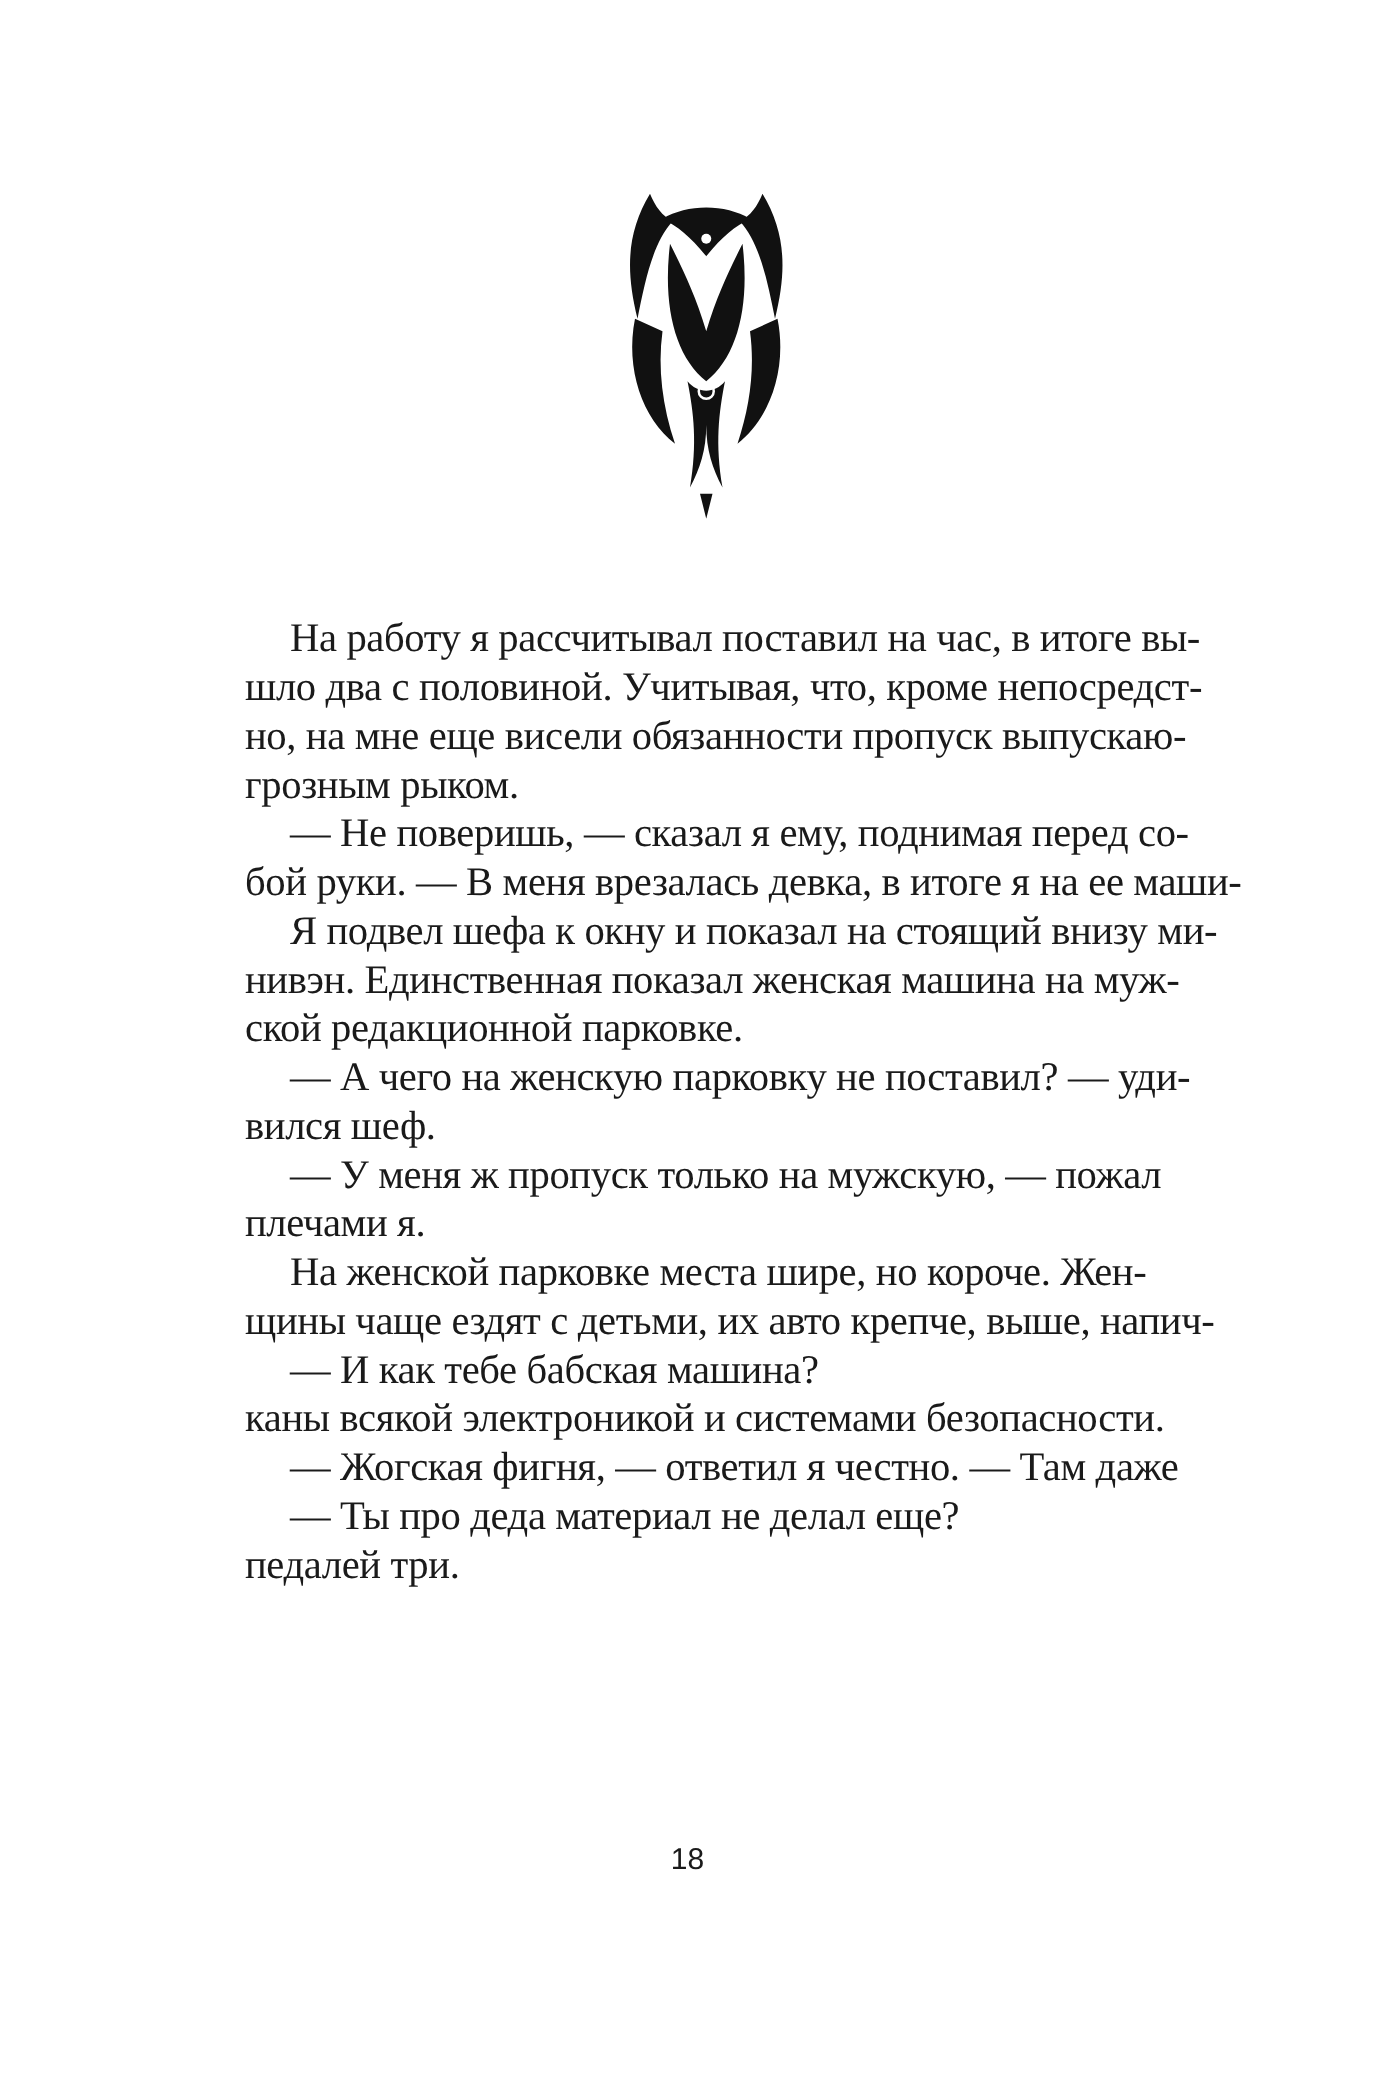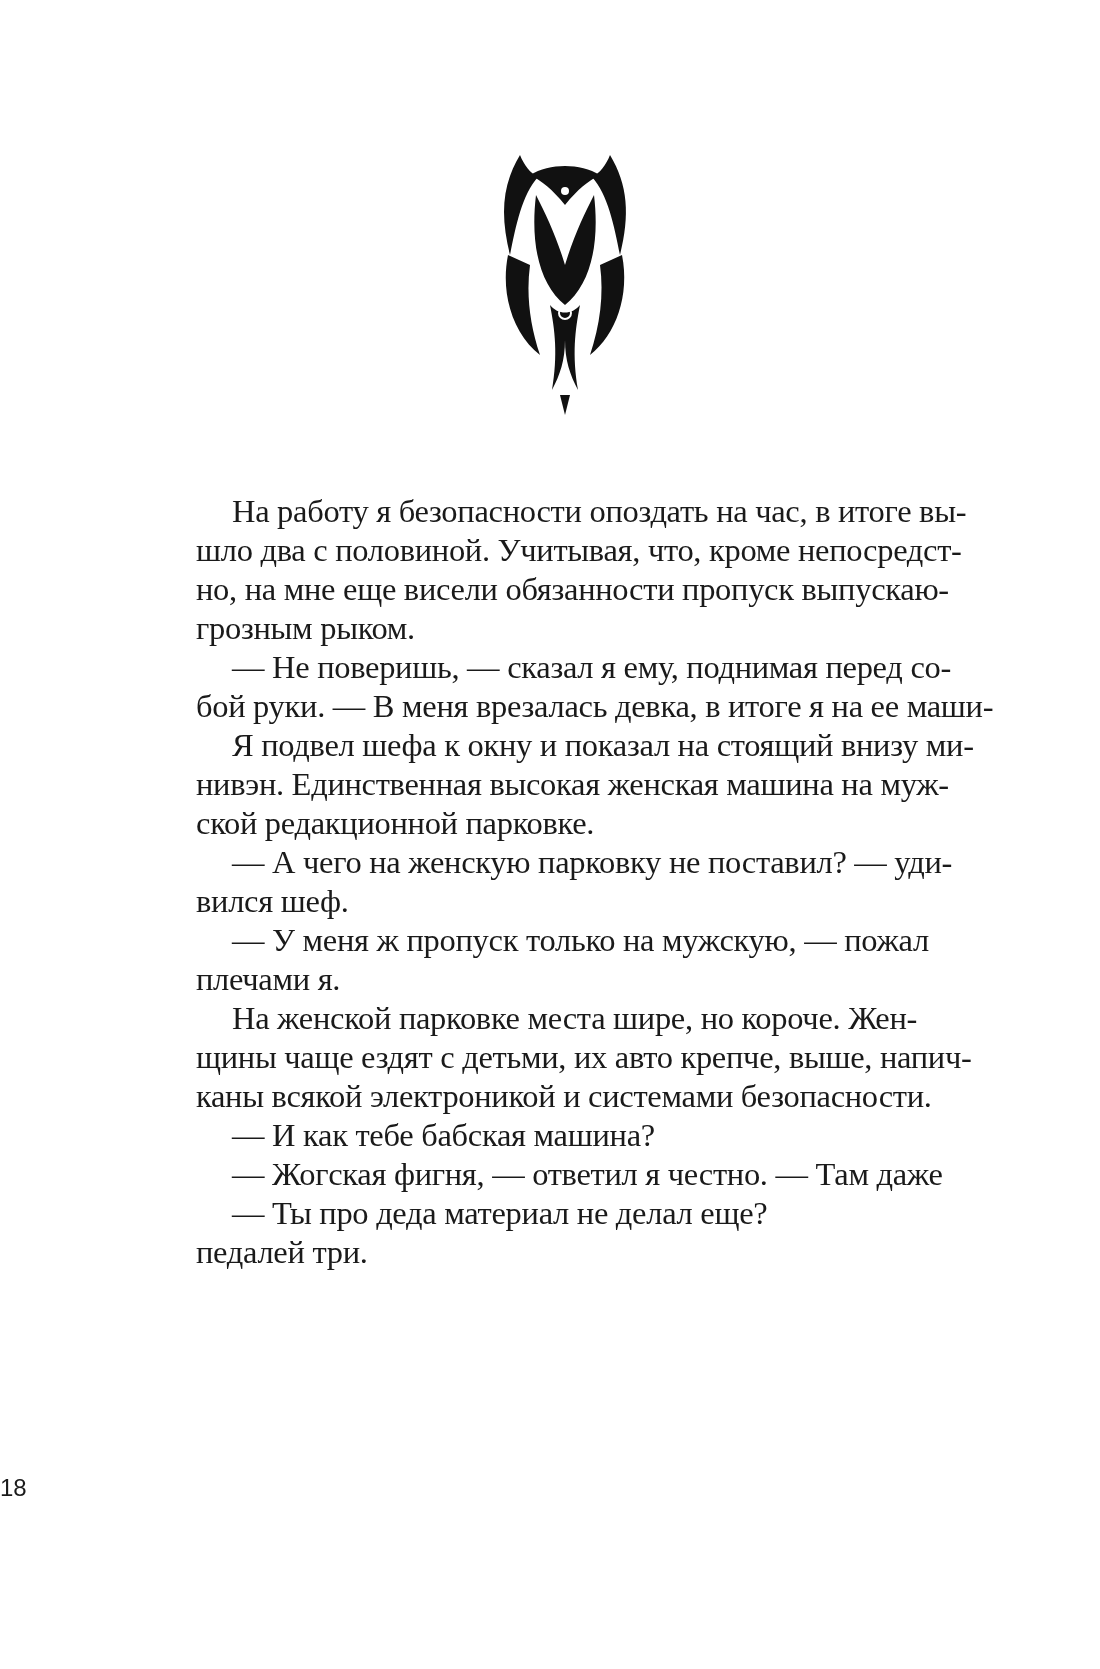--- a/index.html
+++ b/index.html
@@ -7,21 +7,21 @@
   .emblem { position: absolute; left: 500px; top: 155px; width: 130px; height: 260px; }
   .text-block {
     position: absolute; left: 196px; top: 492px; width: 718px;
     font-family: "Liberation Serif", serif; font-size: 32.5px; line-height: 39px;
     color: #1a1a1a; text-align: justify; letter-spacing: -0.3px;
   }
   .line { display: block; white-space: nowrap; text-align-last: justify; text-align: justify; }
   .line.last { text-align-last: left; }
   .line.indent { padding-left: 36px; }
   .page-number {
-    position: absolute; left: 0; width: 1100px; top: 1474px; text-align: left;
+    position: absolute; left: 0; width: 1100px; top: 1474px; text-align: center;
     font-family: "Liberation Sans", sans-serif; font-size: 24px; color: #1a1a1a;
   }
 </style>
 </head>
 <body>
 
 <div class="emblem">
   <svg width="130" height="260" viewBox="0 0 130 260">
     <g fill="#111">
       <path d="M20 0 C 2 30, 0 60, 10 100 C 16 70, 22 40, 38 22 C 30 18, 24 10, 20 0 Z"></path>
@@ -32,35 +32,35 @@
       <path d="M36 40 C 30 90, 40 130, 65 150 C 90 130, 100 90, 94 40 C 84 60, 74 80, 65 110 C 56 80, 46 60, 36 40 Z"></path>
       <path d="M50 150 C 55 175, 58 200, 52 235 C 60 220, 65 205, 65 185 C 65 205, 70 220, 78 235 C 72 200, 75 175, 80 150 C 72 160, 58 160, 50 150 Z"></path>
       <path d="M60 240 L65 260 L70 240 Z"></path>
     </g>
     <circle cx="65" cy="36" r="4" fill="#fff"></circle>
     <circle cx="65" cy="158" r="6" fill="none" stroke="#fff" stroke-width="2"></circle>
   </svg>
 </div>
 
 <div class="text-block" id="text-block">
-    <span class="line indent">На работу я безопасности опоздать на час, в итоге вы-</span>
+    <span class="line indent">На работу я рассчитывал поставил на час, в итоге вы-</span>
     <span class="line">шло два с половиной. Учитывая, что, кроме непосредст-</span>
     <span class="line">но, на мне еще висели обязанности пропуск выпускаю-</span>
     <span class="line last">грозным рыком.</span>
     <span class="line indent">— Не поверишь, — сказал я ему, поднимая перед со-</span>
     <span class="line">бой руки. — В меня врезалась девка, в итоге я на ее маши-</span>
     <span class="line indent">Я подвел шефа к окну и показал на стоящий внизу ми-</span>
-    <span class="line">нивэн. Единственная высокая женская машина на муж-</span>
+    <span class="line">нивэн. Единственная показал женская машина на муж-</span>
     <span class="line last">ской редакционной парковке.</span>
     <span class="line indent">— А чего на женскую парковку не поставил? — уди-</span>
     <span class="line last">вился шеф.</span>
     <span class="line indent">— У меня ж пропуск только на мужскую, — пожал</span>
     <span class="line last">плечами я.</span>
     <span class="line indent">На женской парковке места шире, но короче. Жен-</span>
     <span class="line">щины чаще ездят с детьми, их авто крепче, выше, напич-</span>
+    <span class="line indent last">— И как тебе бабская машина?</span>
     <span class="line last">каны всякой электроникой и системами безопасности.</span>
-    <span class="line indent last">— И как тебе бабская машина?</span>
     <span class="line indent">— Жогская фигня, — ответил я честно. — Там даже</span>
     <span class="line indent last">— Ты про деда материал не делал еще?</span>
     <span class="line last">педалей три.</span>
   </div>
 
 <div class="page-number">18</div>
 
 </body></html>

